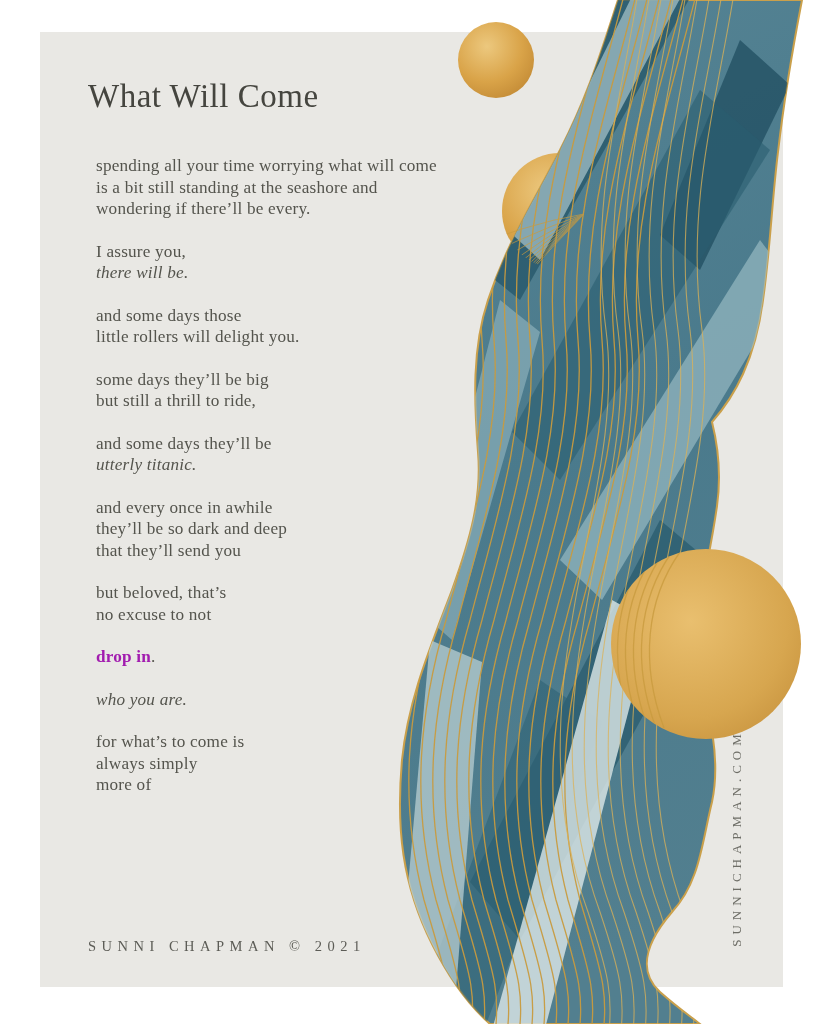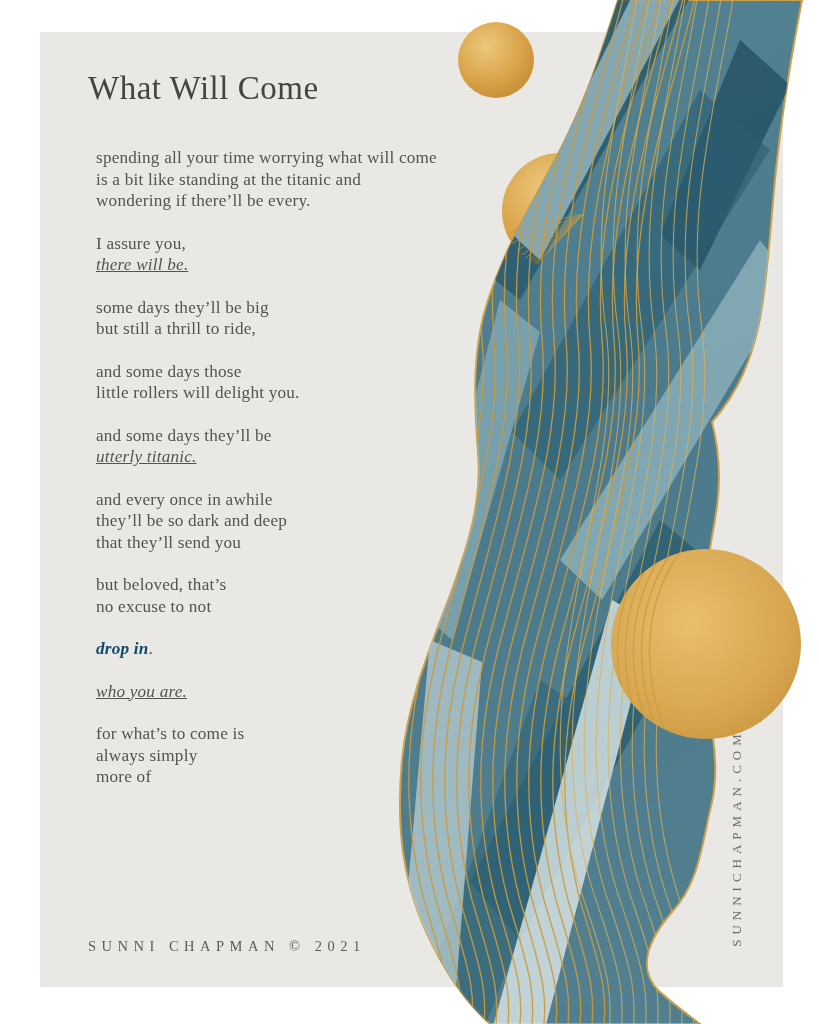--- a/index.html
+++ b/index.html
@@ -1,56 +1,56 @@
 <!DOCTYPE html>
 <html><head>
 <meta charset="utf-8">
 <style>
   html,body{margin:0;padding:0;background:#ffffff;}
   .page{position:relative;width:819px;height:1024px;overflow:hidden;background:#ffffff;
         font-family:"Liberation Serif", serif;}
   .card{position:absolute;left:40px;top:32px;width:743px;height:955px;background:#e9e8e4;
         box-sizing:border-box;padding:38px 40px 0 48px;}
-  .title{font-size:33px;font-weight:400;letter-spacing:0.5px;color:#45453f;margin:0 0 40px 0;}
+  .title{font-size:33px;font-weight:400;letter-spacing:0.5px;color:#45453f;margin:8px 0 40px 0;}
   .poem{max-width:400px;}
   .stanza{margin:0 0 21px 8px;}
   .line{font-size:17.2px;line-height:21.5px;color:#54544d;letter-spacing:0.2px;}
-  .seg-i{font-style:italic;text-decoration:underline;}
-  .seg-b{font-weight:bold;color:#0c4a6e;font-style:italic;}
+  .seg-i{font-style:italic;}
+  .seg-b{font-weight:bold;color:#a21caf;}
   .credit{position:absolute;left:48px;bottom:32px;font-size:14.5px;letter-spacing:5.5px;
           color:#5c5c56;}
   .side-text{position:absolute;left:737px;top:838px;white-space:nowrap;
              transform:translate(-50%,-50%) rotate(-90deg);
              font-size:13px;letter-spacing:5px;color:#6e6e67;z-index:2;}
   .art{position:absolute;left:0;top:0;z-index:3;pointer-events:none;}
 </style>
 </head>
 <body>
 
 <div class="page">
 
   <div class="card">
     <h1 class="title">What Will Come</h1>
     <div class="poem">
         <div class="stanza">
           <div class="line"><span class="seg-n">spending all your time worrying what will come</span></div>
-          <div class="line"><span class="seg-n">is a bit like standing at the titanic and</span></div>
+          <div class="line"><span class="seg-n">is a bit still standing at the seashore and</span></div>
           <div class="line"><span class="seg-n">wondering if there’ll be every.</span></div>
         </div>
         <div class="stanza">
           <div class="line"><span class="seg-n">I assure you,</span></div>
           <div class="line"><span class="seg-i">there will be.</span></div>
         </div>
         <div class="stanza">
+          <div class="line"><span class="seg-n">and some days those</span></div>
+          <div class="line"><span class="seg-n">little rollers will delight you.</span></div>
+        </div>
+        <div class="stanza">
           <div class="line"><span class="seg-n">some days they’ll be big</span></div>
           <div class="line"><span class="seg-n">but still a thrill to ride,</span></div>
-        </div>
-        <div class="stanza">
-          <div class="line"><span class="seg-n">and some days those</span></div>
-          <div class="line"><span class="seg-n">little rollers will delight you.</span></div>
         </div>
         <div class="stanza">
           <div class="line"><span class="seg-n">and some days they’ll be</span></div>
           <div class="line"><span class="seg-i">utterly titanic.</span></div>
         </div>
         <div class="stanza">
           <div class="line"><span class="seg-n">and every once in awhile</span></div>
           <div class="line"><span class="seg-n">they’ll be so dark and deep</span></div>
           <div class="line"><span class="seg-n">that they’ll send you</span></div>
         </div>

